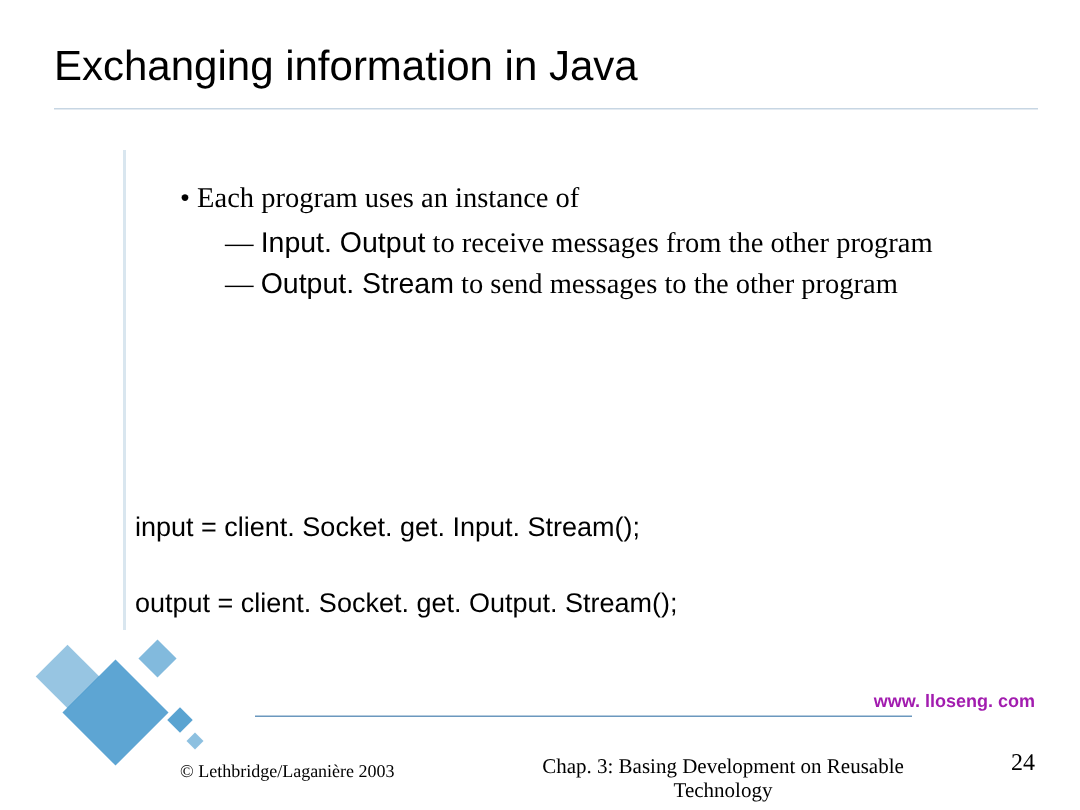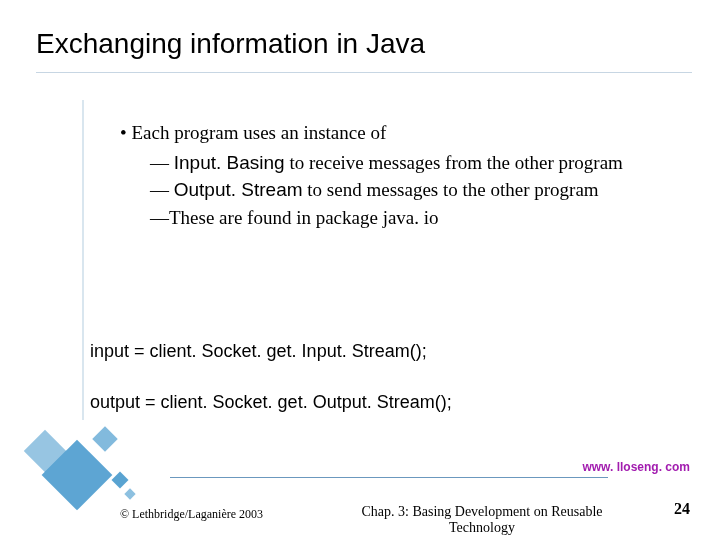--- a/index.html
+++ b/index.html
@@ -88,21 +88,20 @@
     left: 352px; bottom: 2px;
     width: 260px;
     text-align: center;
     font-size: 14px;
     line-height: 1.15;
   }
   .pagenum {
     position: absolute;
     right: 30px; bottom: 20px;
     font-size: 16px;
-    font-weight: bold;
   }
   
   .deco {
     position: absolute;
     left: 26px; bottom: 30px;
     width: 130px; height: 70px;
   }
   .sq { position: absolute; transform: rotate(45deg); }
   .sq.big   { width: 50px; height: 50px; background:#2f8cc6; opacity:.78; left: 26px; top: 10px; }
   .sq.med   { width: 30px; height: 30px; background:#2f8cc6; opacity:.5;  left: 4px;  top: -4px; }
@@ -120,23 +119,22 @@
 <body>
 
 <div class="slide">
 
   <div class="title">Exchanging information in Java</div>
   <div class="rule"></div>
   <div class="vline"></div>
 
   <div class="body">
     <div class="bullet1">• <span>Each program uses an instance of</span></div>
-    <div class="sub"><span>— </span><span class="sans">Input. Basing</span><span> to receive messages from the other program</span></div>
+    <div class="sub"><span>— </span><span class="sans">Input. Output</span><span> to receive messages from the other program</span></div>
     <div class="sub"><span>— </span><span class="sans">Output. Stream</span><span> to send messages to the other program</span></div>
-    <div class="sub"><span>—These are found in package </span><span>java. io</span></div>
   </div>
 
   <div class="code-lines">
     <div>input = client. Socket. get. Input. Stream();</div>
     <div>output = client. Socket. get. Output. Stream();</div>
   </div>
 
   <div class="hr2"></div>
   <div class="url">www. lloseng. com</div>
 

